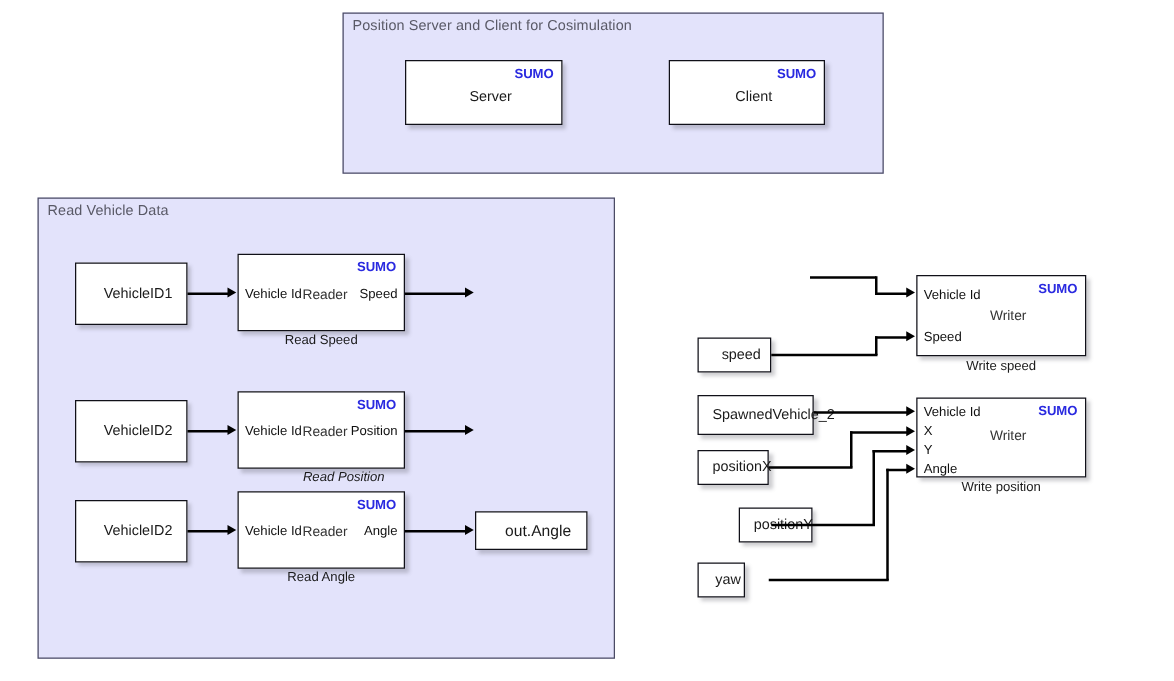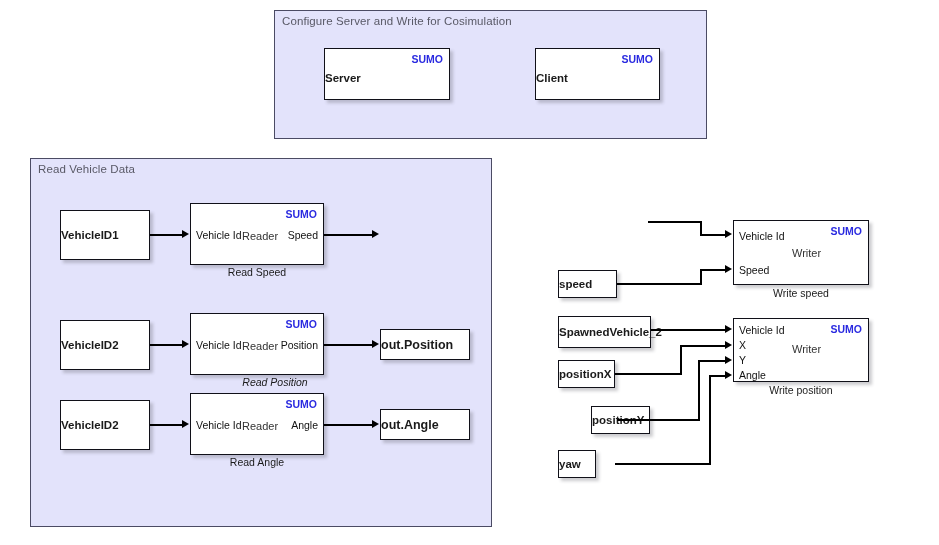--- a/index.html
+++ b/index.html
@@ -31,25 +31,25 @@
   
   .blk{
     position:absolute;
     background:#ffffff;
     border:1.6px solid #101018;
     box-sizing:border-box;
     box-shadow:3px 3px 3px rgba(90,90,100,0.30);
   }
   .blk-center{
     position:absolute;
-    left:0;right:0;
+    left:11px;right:0;
+    text-align:center;
     font-size:11.5px;
     color:#1a1a1a;
     white-space:nowrap;
-    font-weight:bold;
   }
   .sumo{
     position:absolute;
     right:6px;
     font-size:10.5px;
     color:#2a2ae0;
     font-weight:bold;
     white-space:nowrap;
   }
   .port-in{
@@ -93,21 +93,21 @@
     border-bottom:4.5px solid transparent;
     border-left:7px solid #000;
   }
 </style>
 </head>
 <body>
 
 <div id="canvas">
 
   <div class="panel" style="left:274px;top:10px;width:433px;height:129px;">
-    <div class="panel-title">Configure Server and Write for Cosimulation</div>
+    <div class="panel-title">Position Server and Client for Cosimulation</div>
   </div>
 
   <div class="blk" style="left:324px;top:48px;width:126px;height:52px;">
     <div class="sumo" style="top:4px;">SUMO</div>
     <div class="blk-center" style="top:23px;">Server</div>
   </div>
 
   <div class="blk" style="left:535px;top:48px;width:125px;height:52px;">
     <div class="sumo" style="top:4px;">SUMO</div>
     <div class="blk-center" style="top:23px;">Client</div>
@@ -143,23 +143,20 @@
   <div class="blk" style="left:190px;top:313px;width:134px;height:62px;">
     <div class="sumo" style="top:4px;">SUMO</div>
     <div class="port-in" style="top:26px;">Vehicle Id</div>
     <div class="blk-mid" style="left:51px;top:26px;">Reader</div>
     <div class="port-out" style="top:26px;">Position</div>
   </div>
   <div class="undertitle" style="left:208px;top:376px;width:134px;font-style:italic;">Read Position</div>
 
   <div class="wire wire-h" style="left:324px;top:344px;width:49px;"></div>
   <div class="arrow" style="left:372px;top:340px;"></div>
-  <div class="blk" style="left:380px;top:329px;width:90px;height:31px;">
-    <div class="blk-center" style="top:8px;font-size:12.5px;">out.Position</div>
-  </div>
 
   <div class="blk" style="left:60px;top:400px;width:90px;height:50px;">
     <div class="blk-center" style="top:18px;">VehicleID2</div>
   </div>
   <div class="wire wire-h" style="left:150px;top:424px;width:33px;"></div>
   <div class="arrow" style="left:182px;top:420px;"></div>
 
   <div class="blk" style="left:190px;top:393px;width:134px;height:62px;">
     <div class="sumo" style="top:4px;">SUMO</div>
     <div class="port-in" style="top:26px;">Vehicle Id</div>

